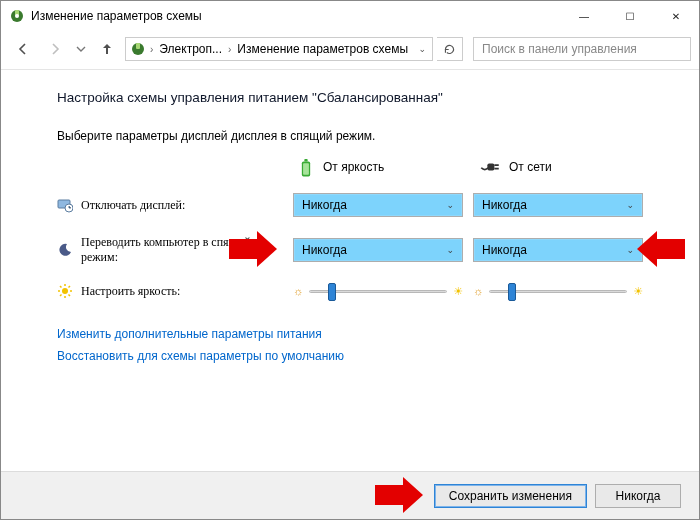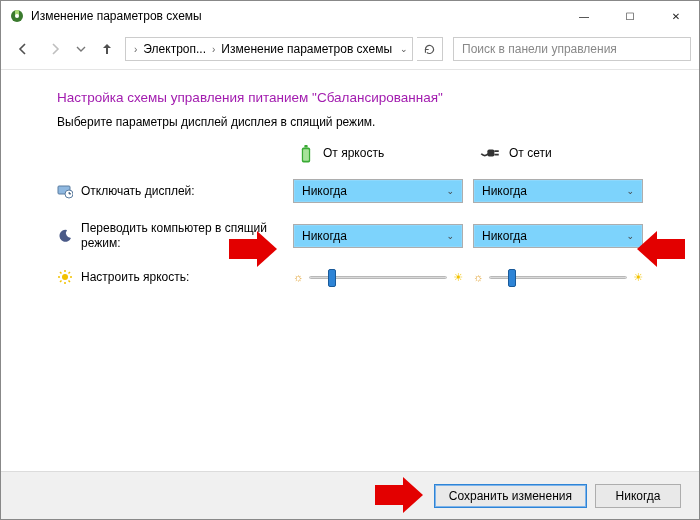--- a/index.html
+++ b/index.html
@@ -60,54 +60,54 @@
     white-space:nowrap;
   }
   .addressbar .crumb { padding:0 2px; }
   .addressbar .sep { color:#666; padding:0 2px; font-size:10px; }
   .addr-dd { margin-left:auto; padding:0 4px; color:#555; font-size:9px; }
   .refresh {
     width:26px;height:24px;border:1px solid #ccc;border-left:none;
     display:flex;align-items:center;justify-content:center;color:#555;
   }
   .searchbox {
-    width:238px;height:24px;border:1px solid #ccc;
+    width:218px;height:24px;border:1px solid #ccc;
     display:flex;align-items:center;padding:0 6px;color:#888;
     margin-left:6px;
   }
   .searchbox input {
     border:none;outline:none;width:100%;font-size:12px;color:#333;
     background:transparent;
   }
   .searchbox input::placeholder{color:#888;}
 
   .hr { border-top:1px solid #e5e5e5; margin:2px 0 0 0; }
 
   
   .content { padding: 14px 28px 0 56px; }
   .heading {
-    color:#a21caf;
+    color:#0f172a;
     font-size:13.5px;
-    margin: 6px 0 10px 0;
+    margin: 6px 0 24px 0;
   }
   .subtext { margin-bottom: 16px; }
 
   .grid {
     display:grid;
     grid-template-columns: 226px 170px 170px;
     column-gap: 10px;
     row-gap: 18px;
     align-items:center;
   }
   .col-hdr {
     display:flex;align-items:center;gap:8px;justify-content:flex-start;
     padding-left:6px;
   }
   .row-label { display:flex; align-items:center; gap:8px; }
-  .row-label .lbl { line-height:1.25; }
+  .row-label .lbl { line-height:1.25;font-family:Liberation Serif, serif; }
   .combo {
     height:24px;border:1px solid #adadad;background:#7dd3fc;
     display:flex;align-items:center;padding:0 8px;position:relative;
     font-size:12px;
     box-shadow: inset 0 0 0 1px #fff2;
   }
   .combo .chev {
     margin-left:auto;font-size:9px;color:#444;
   }
 
@@ -331,20 +331,24 @@
     <div class="slider-cell">
       <span class="sun-dim">☼</span>
       <div class="slider-track">
           <div class="rail"></div>
           <div class="thumb"></div>
         </div>
       <span class="sun-bright">☀</span>
     </div>
   </div>
 
+  <div class="links">
+    <a href="#">Изменить дополнительные параметры питания</a>
+    <a href="#">Восстановить для схемы параметры по умолчанию</a>
+  </div>
 </div>
 
 <div class="footer">
   <div class="btn primary">
     <span>Сохранить изменения</span>
   </div>
   <div class="btn">
     <span>Никогда</span>
   </div>
 </div>

